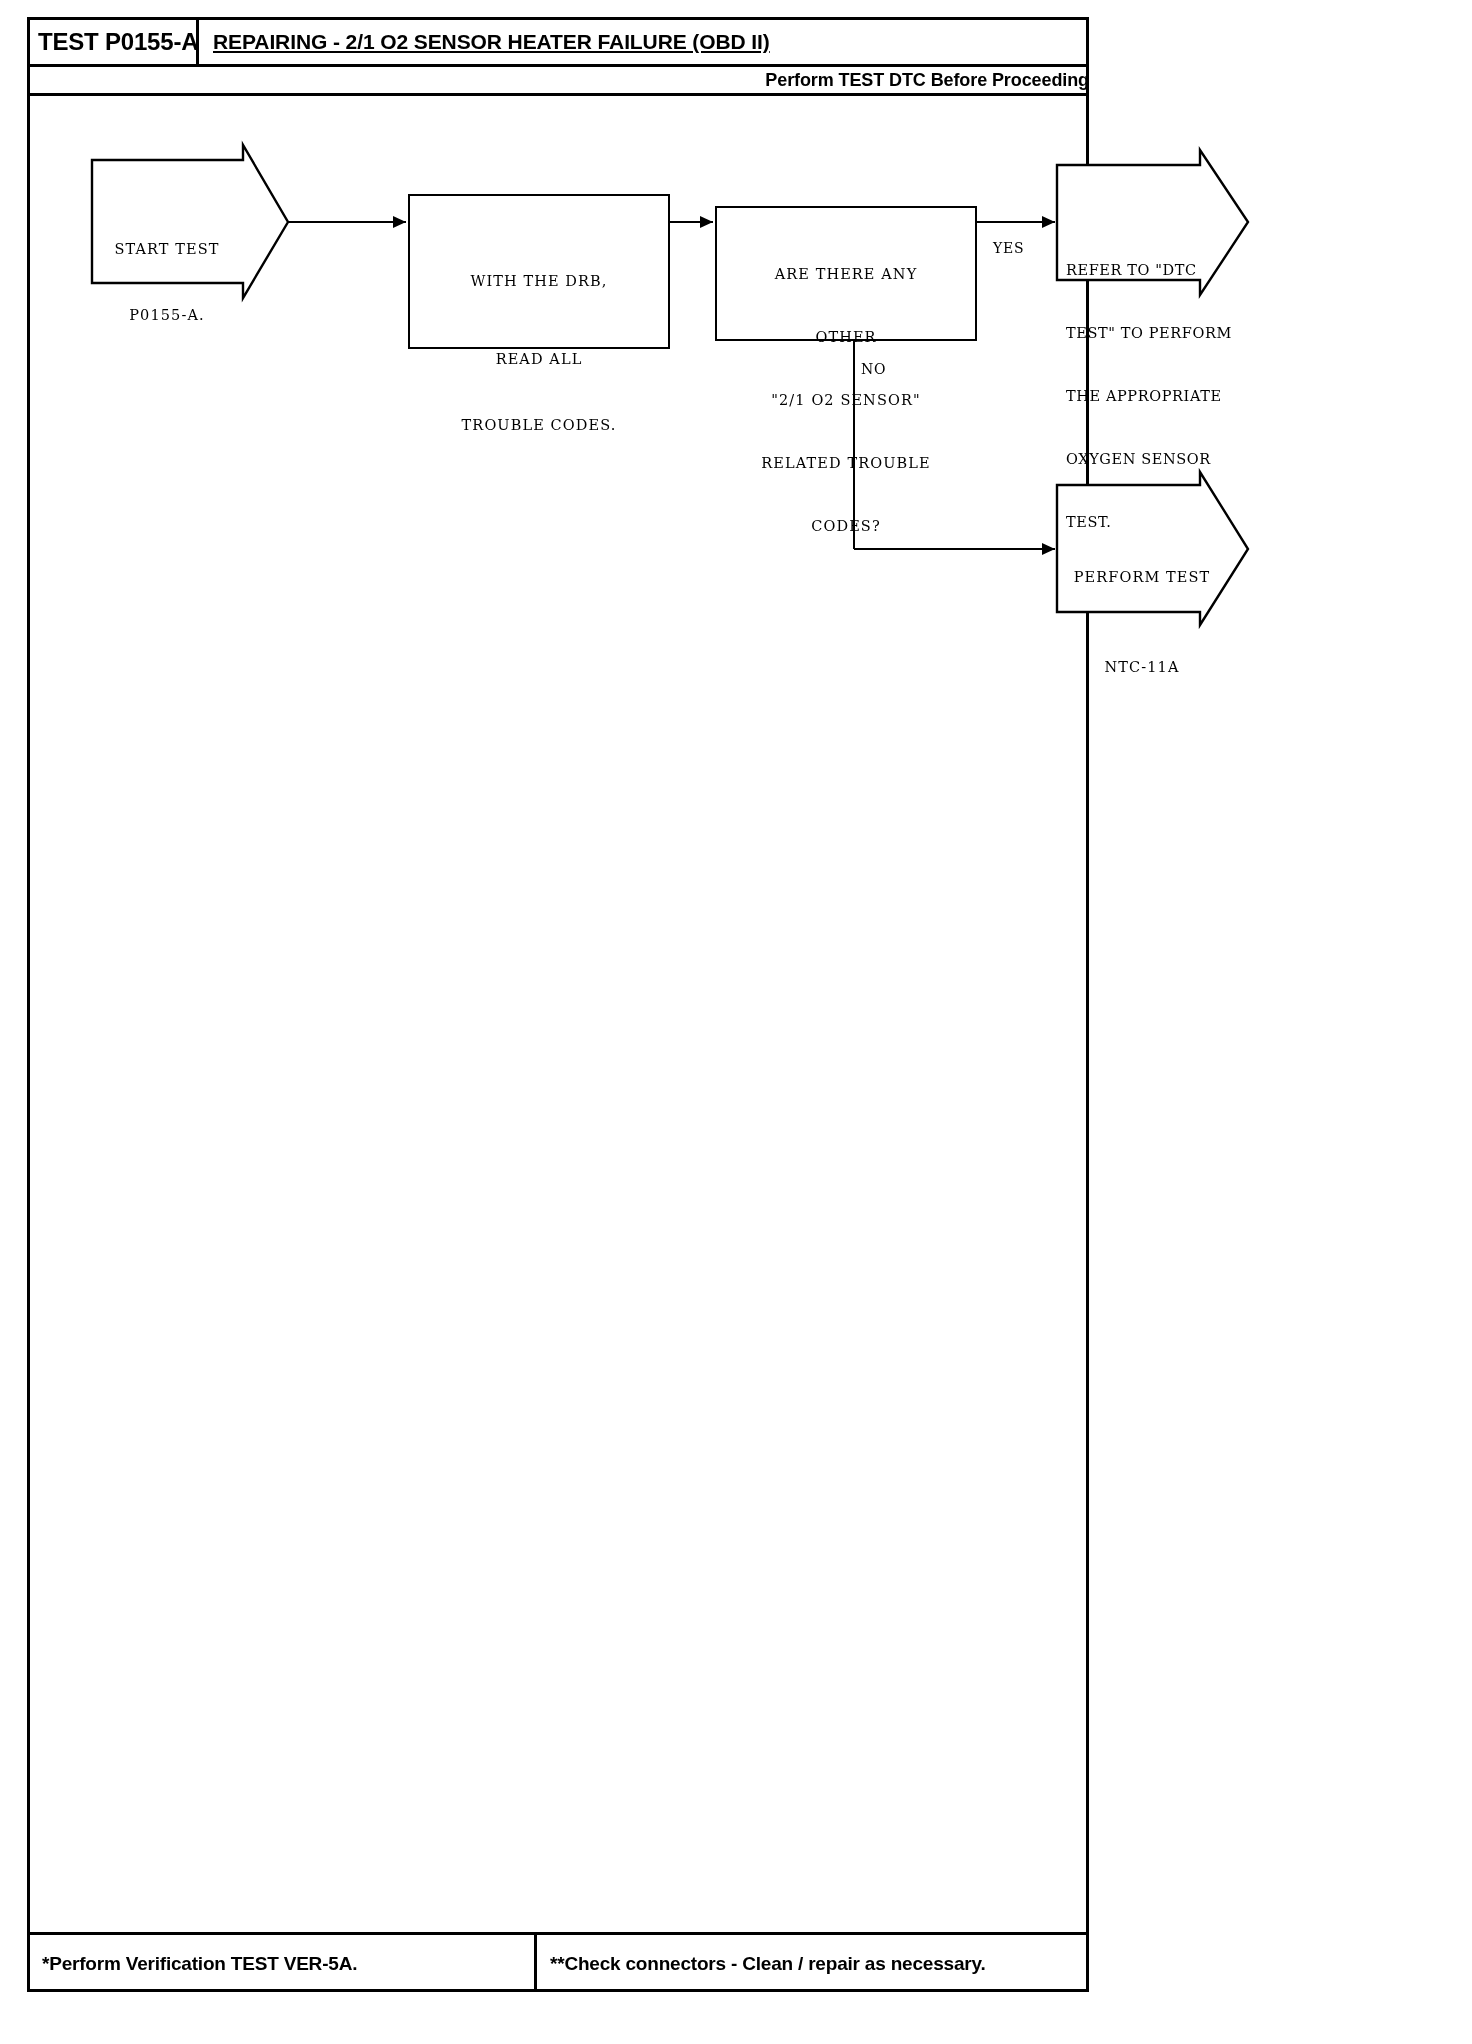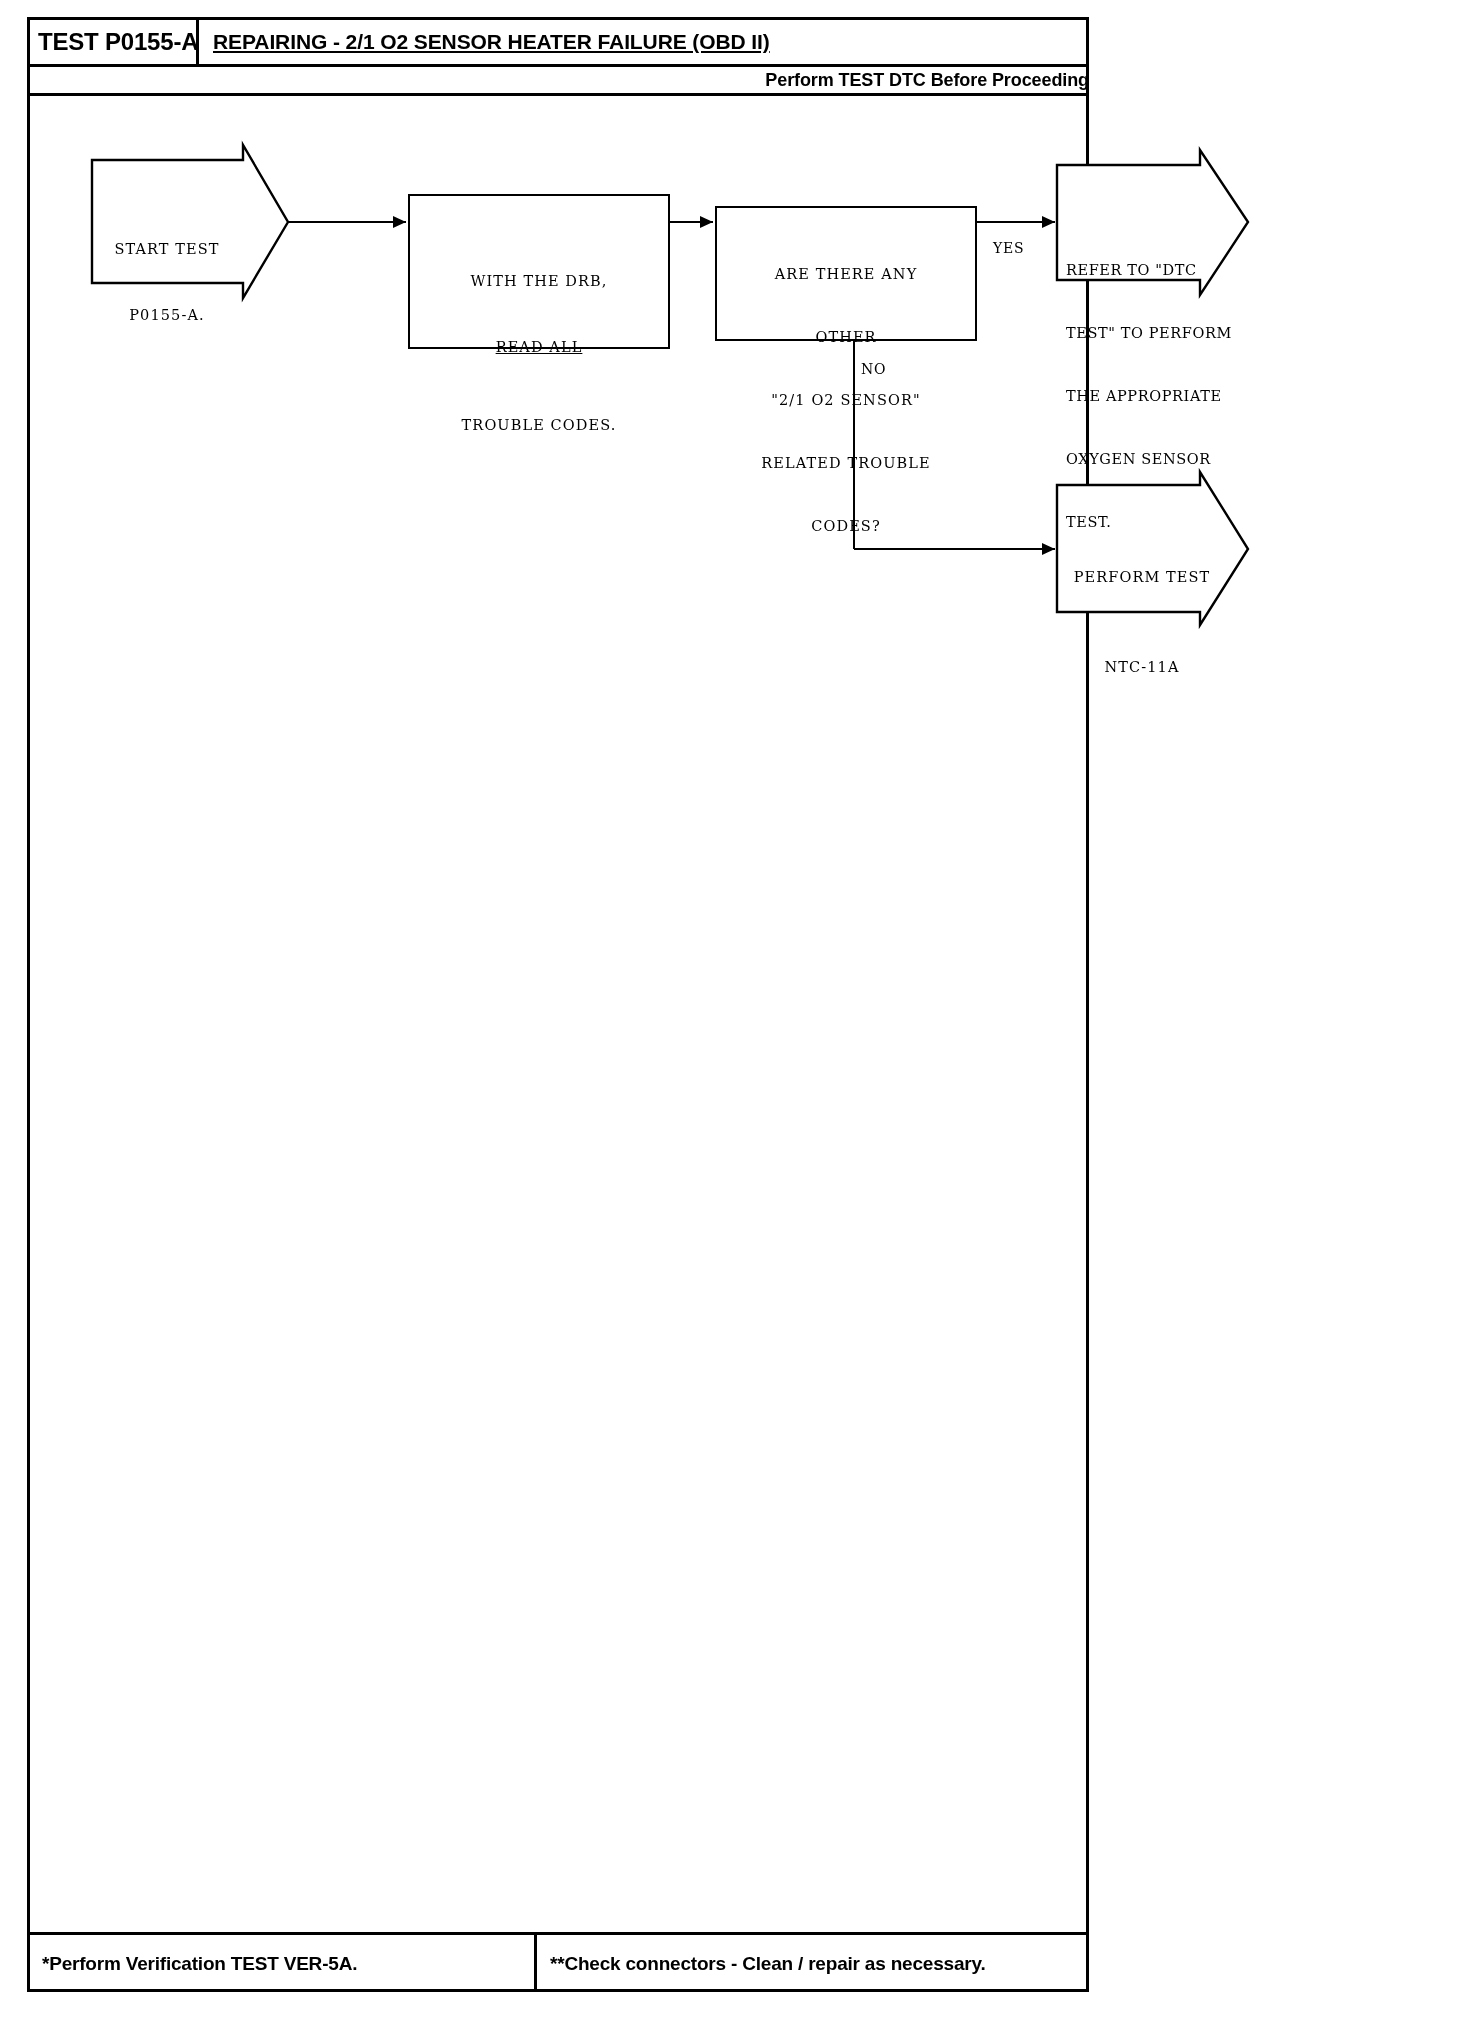--- a/index.html
+++ b/index.html
@@ -237,22 +237,22 @@
 
     <div class="node-text" style="left:92px; top:194px; width:150px;">
       <div>START TEST</div>
       <div>P0155-A.</div>
     </div>
 
     <div class="proc-box" style="left:408px; top:196px; width:262px; height:155px; top:194px; height:0;"></div>
     <div class="proc-box" style="left:408px; top:194px; width:262px; height:155px;"></div>
     <div class="node-text" style="left:408px; top:226px; width:262px;">
       <div>WITH THE DRB,</div>
-      <div style="text-decoration:underline;">READ ALL</div>
-      <div style="margin-top:12px;">TROUBLE CODES.</div>
+      <div style="margin-top:12px;">READ ALL</div>
+      <div style="">TROUBLE CODES.</div>
     </div>
 
     <div class="proc-box" style="left:715px; top:206px; width:262px; height:135px;"></div>
     <div class="node-text" style="left:715px; top:222px; width:262px; line-height:21px;">
       <div>ARE THERE ANY</div>
       <div>OTHER</div>
       <div>"2/1 O2 SENSOR"</div>
       <div>RELATED TROUBLE</div>
       <div>CODES?</div>
     </div>

